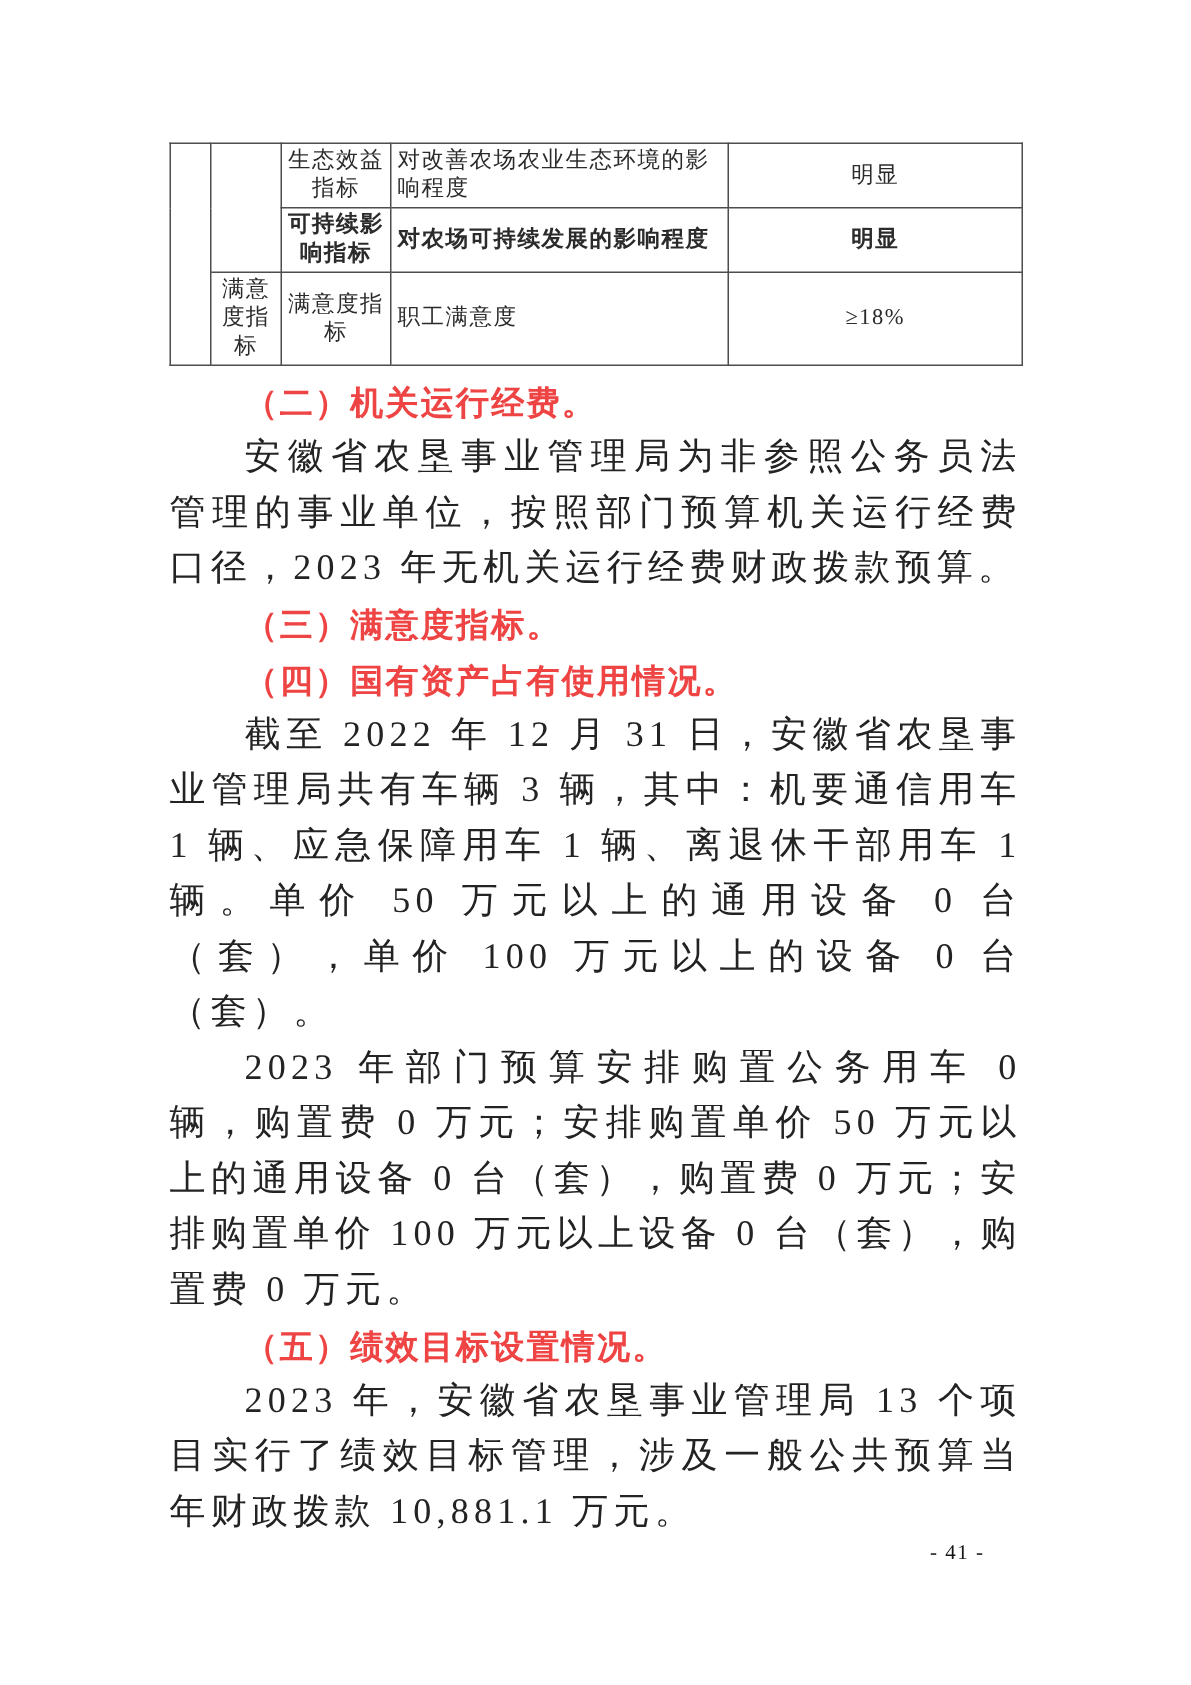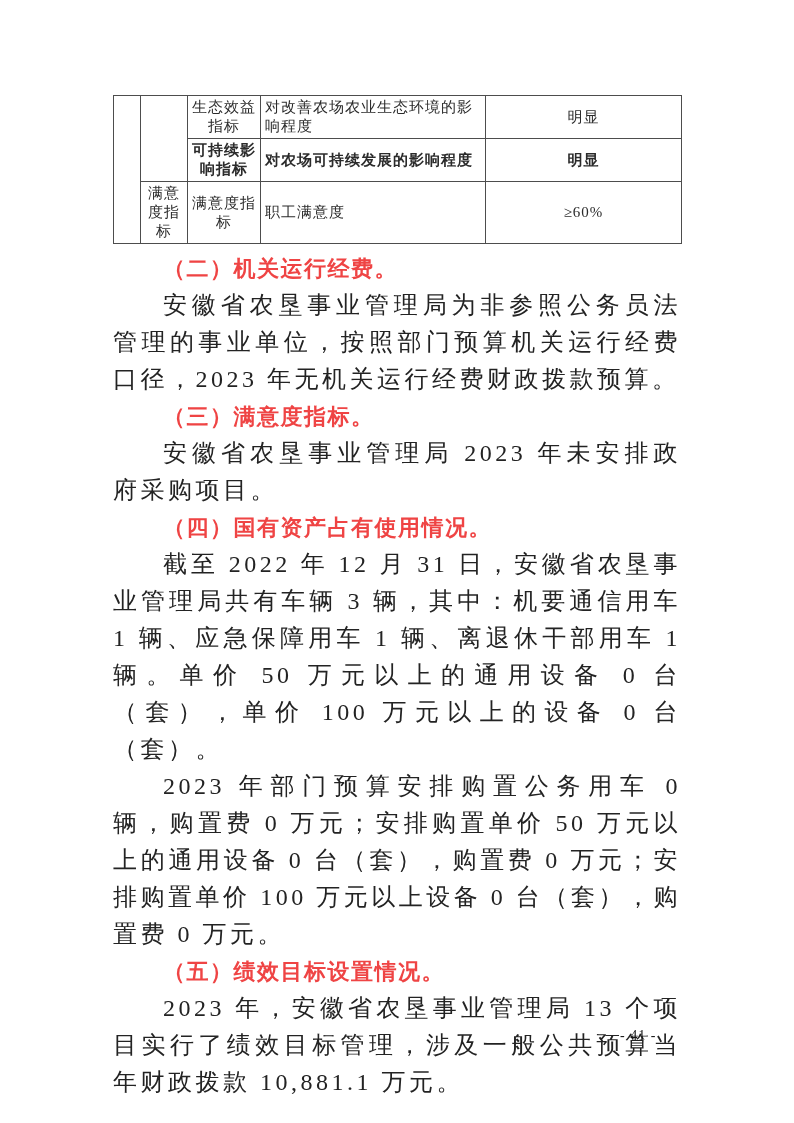--- a/index.html
+++ b/index.html
@@ -84,33 +84,32 @@
       </tr>
       <tr class="r2">
         <td class="c-name">可持续影响指标</td>
         <td class="c-desc">对农场可持续发展的影响程度</td>
         <td class="c-val">明显</td>
       </tr>
       <tr class="r3">
         <td class="c-sub">满意度指标</td>
         <td class="c-name">满意度指标</td>
         <td class="c-desc">职工满意度</td>
-        <td class="c-val">≥60%</td>
+        <td class="c-val">≥18%</td>
       </tr>
     </tbody>
   </table>
 
   <div class="section">
     <div class="section-heading first">（二）机关运行经费。</div>
     <div class="para">安徽省农垦事业管理局为非参照公务员法管理的事业单位，按照部门预算机关运行经费口径，2023 年无机关运行经费财政拨款预算。</div>
   </div>
 
   <div class="section">
     <div class="section-heading">（三）满意度指标。</div>
-    <div class="para">安徽省农垦事业管理局 2023 年未安排政府采购项目。</div>
   </div>
 
   <div class="section">
     <div class="section-heading">（四）国有资产占有使用情况。</div>
     <div class="para">截至 2022 年 12 月 31 日，安徽省农垦事业管理局共有车辆 3 辆，其中：机要通信用车 1 辆、应急保障用车 1 辆、离退休干部用车 1 辆。单价 50 万元以上的通用设备 0 台（套），单价 100 万元以上的设备 0 台（套）。</div>
     <div class="para">2023 年部门预算安排购置公务用车 0 辆，购置费 0 万元；安排购置单价 50 万元以上的通用设备 0 台（套），购置费 0 万元；安排购置单价 100 万元以上设备 0 台（套），购置费 0 万元。</div>
   </div>
 
   <div class="section">
     <div class="section-heading">（五）绩效目标设置情况。</div>

